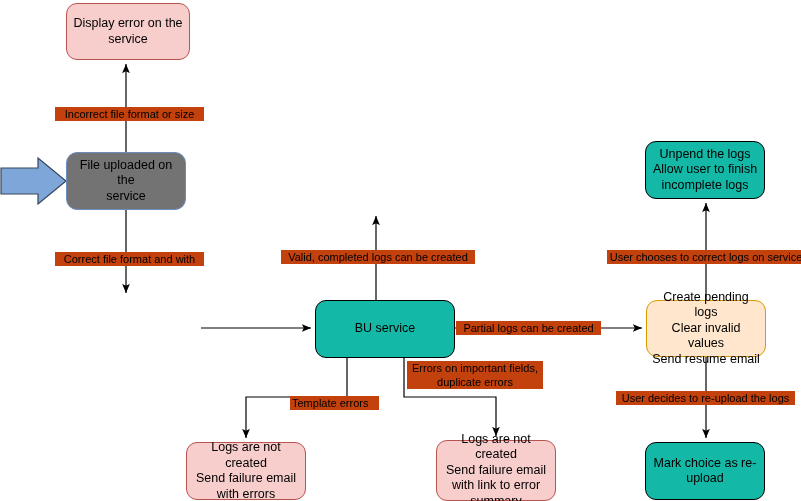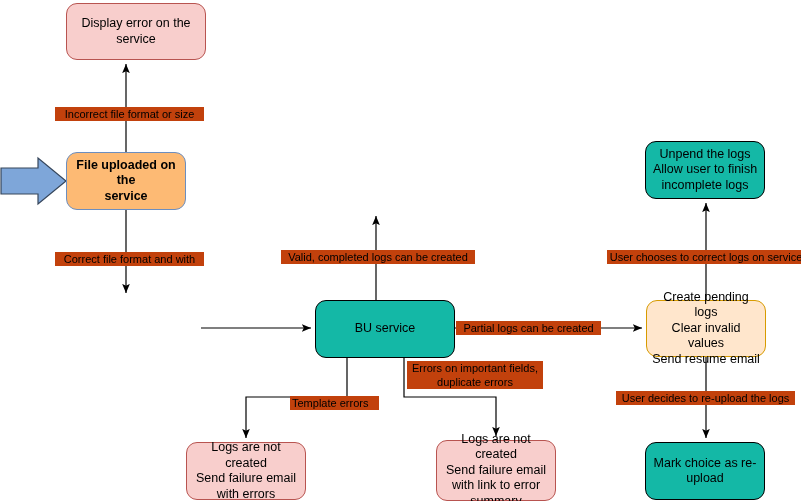--- a/index.html
+++ b/index.html
@@ -33,21 +33,21 @@
     justify-content: center;
     text-align: center;
     font-size: 12.5px;
     line-height: 15.5px;
     color: #000000;
     background: #ffffff;
     padding: 2px 5px;
     white-space: pre-line;
   }
   .node.pink   { background: #f8cecc; border-color: #b85450; }
-  .node.blue   { background: #fdba74; border-color: #6c8ebf; font-weight: bold; }
+  .node.blue   { background: #737373; border-color: #6c8ebf; }
   .node.green  { background: #d5e8d4; border-color: #82b366; }
   .node.yellow { background: #ffe6cc; border-color: #d79b00; }
   .node.white  { background: #14b8a6; border-color: #000000; }
   .edge-label {
     position: absolute;
     font-size: 11px;
     line-height: 14px;
     color: #000000;
     text-align: center;
     background: #c2410c;
@@ -83,21 +83,21 @@
 
     <polyline points="347,358 347,397 246,397 246,438" fill="none" stroke="#000" stroke-width="1.2" marker-end="url(#arrow)"></polyline>
 
     <polyline points="404,358 404,397 496,397 496,436" fill="none" stroke="#000" stroke-width="1.2" marker-end="url(#arrow)"></polyline>
 
     <line x1="706" y1="300" x2="706" y2="203" stroke="#000" stroke-width="1.2" marker-end="url(#arrow)"></line>
 
     <line x1="706" y1="357" x2="706" y2="438" stroke="#000" stroke-width="1.2" marker-end="url(#arrow)"></line>
   </svg>
 
-  <div class="node pink" style="left:66px; top:3px; width:140px; height:57px;">Display error on the
+  <div class="node pink" style="left:66px; top:3px; width:124px; height:57px;">Display error on the
 service</div>
 
   <div class="node blue" style="left:66px; top:152px; width:120px; height:58px;">File uploaded on the
 service</div>
 
 
 
   <div class="node white" style="left:315px; top:300px; width:140px; height:58px;">BU service</div>
 
   <div class="node pink" style="left:186px; top:442px; width:120px; height:58px;">Logs are not created

